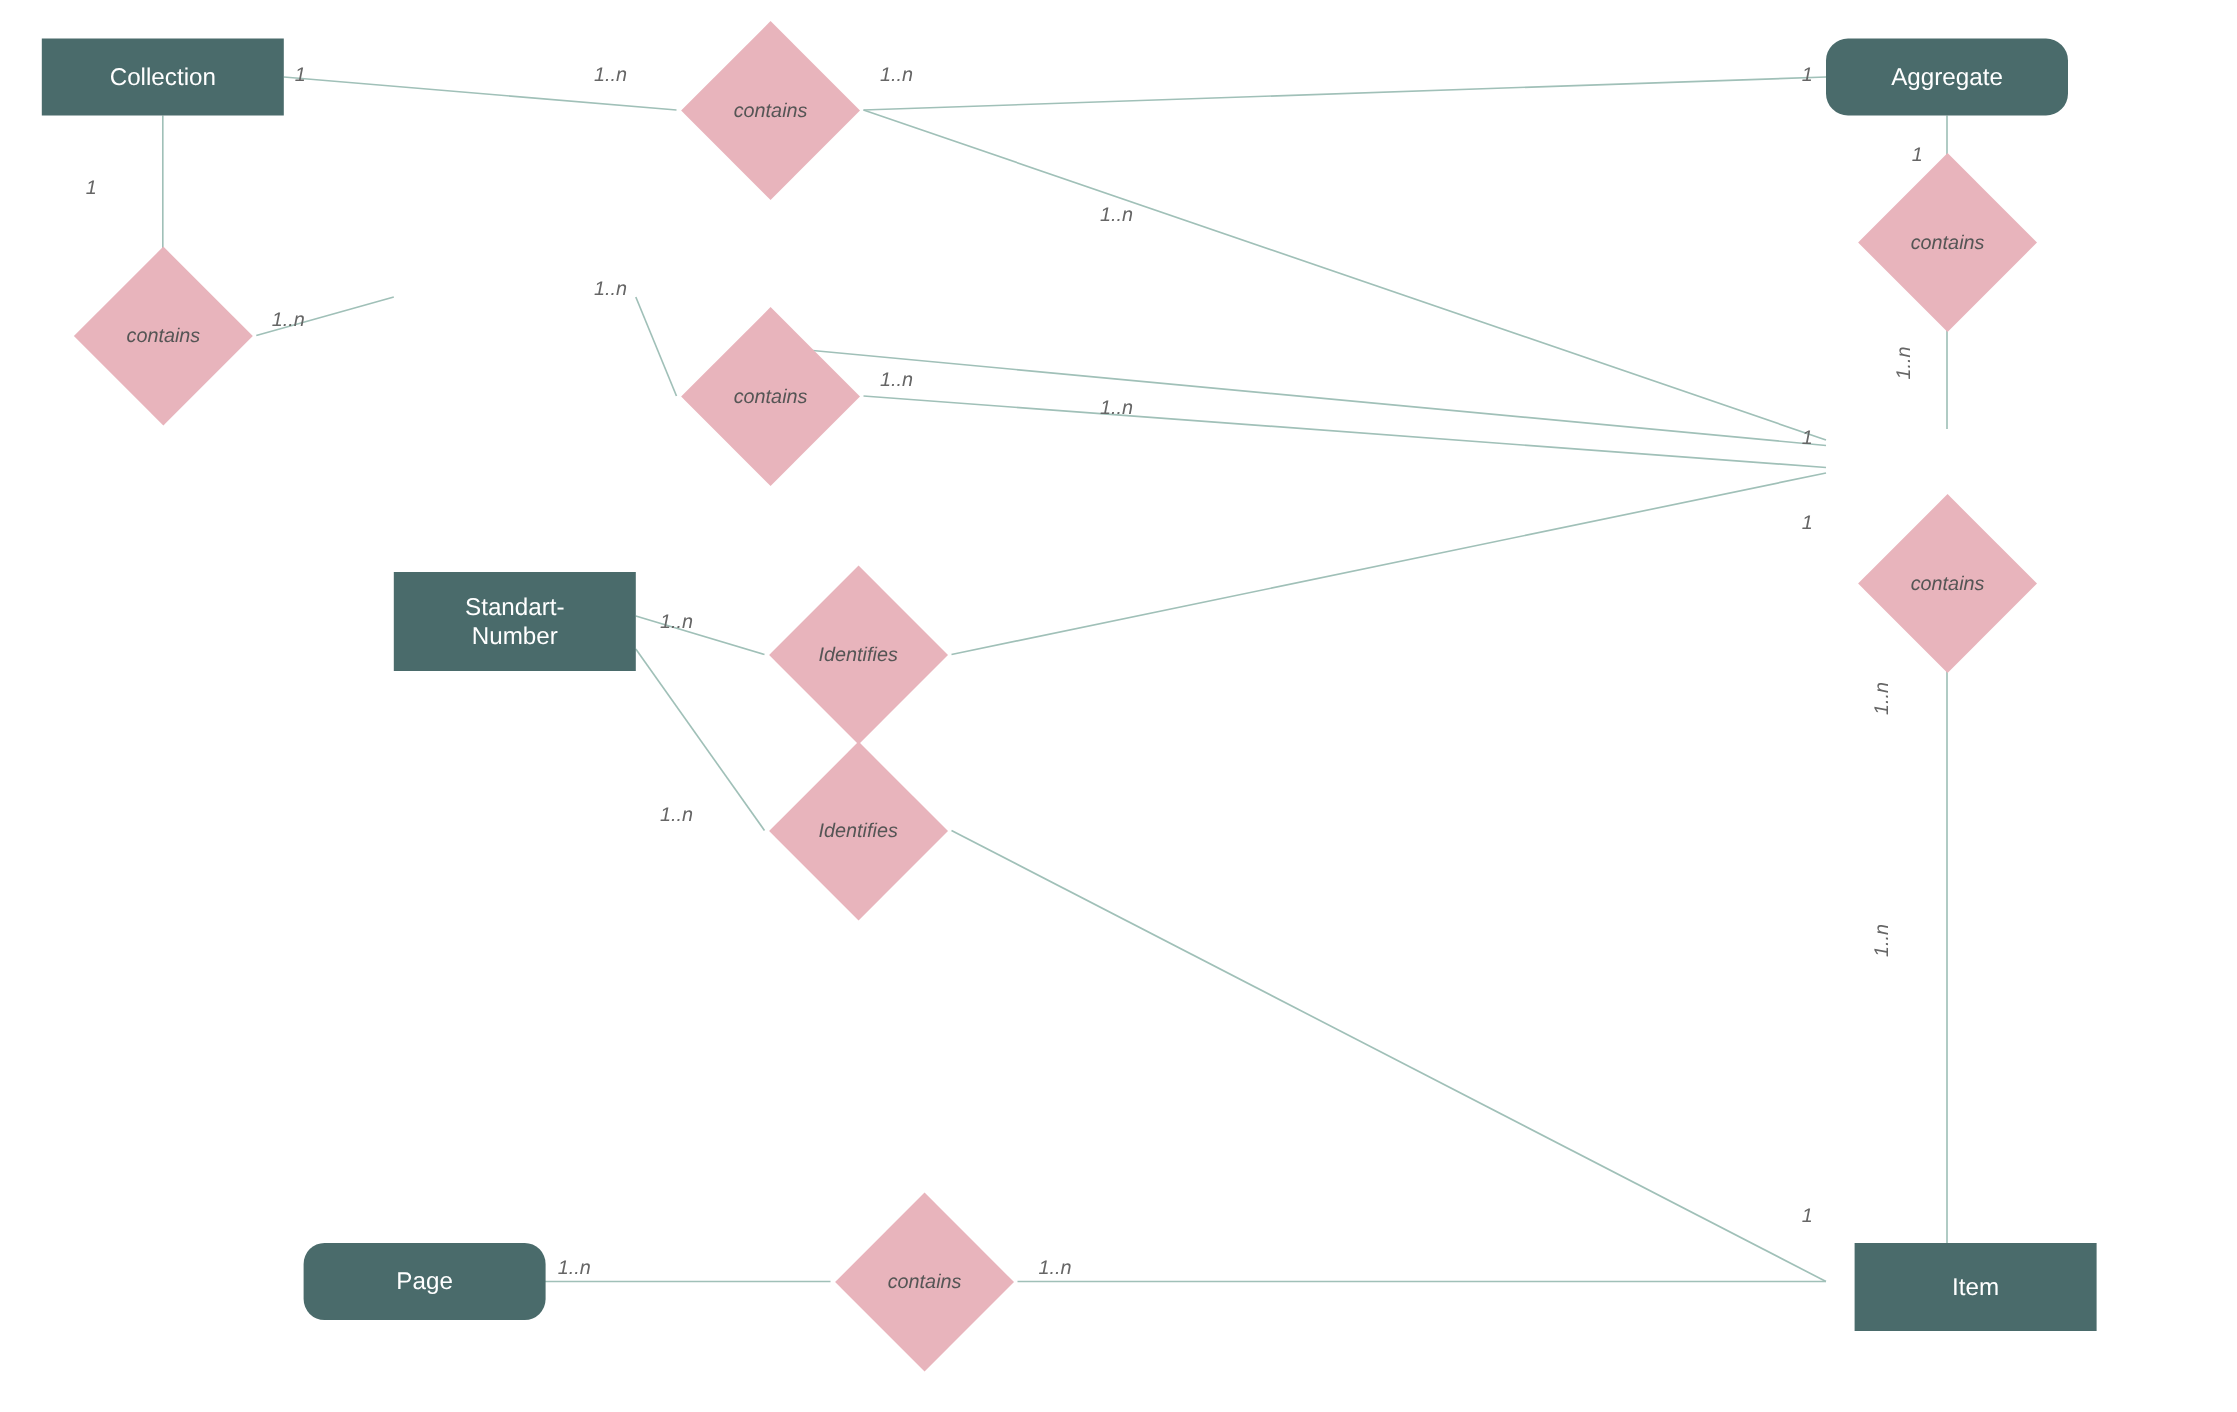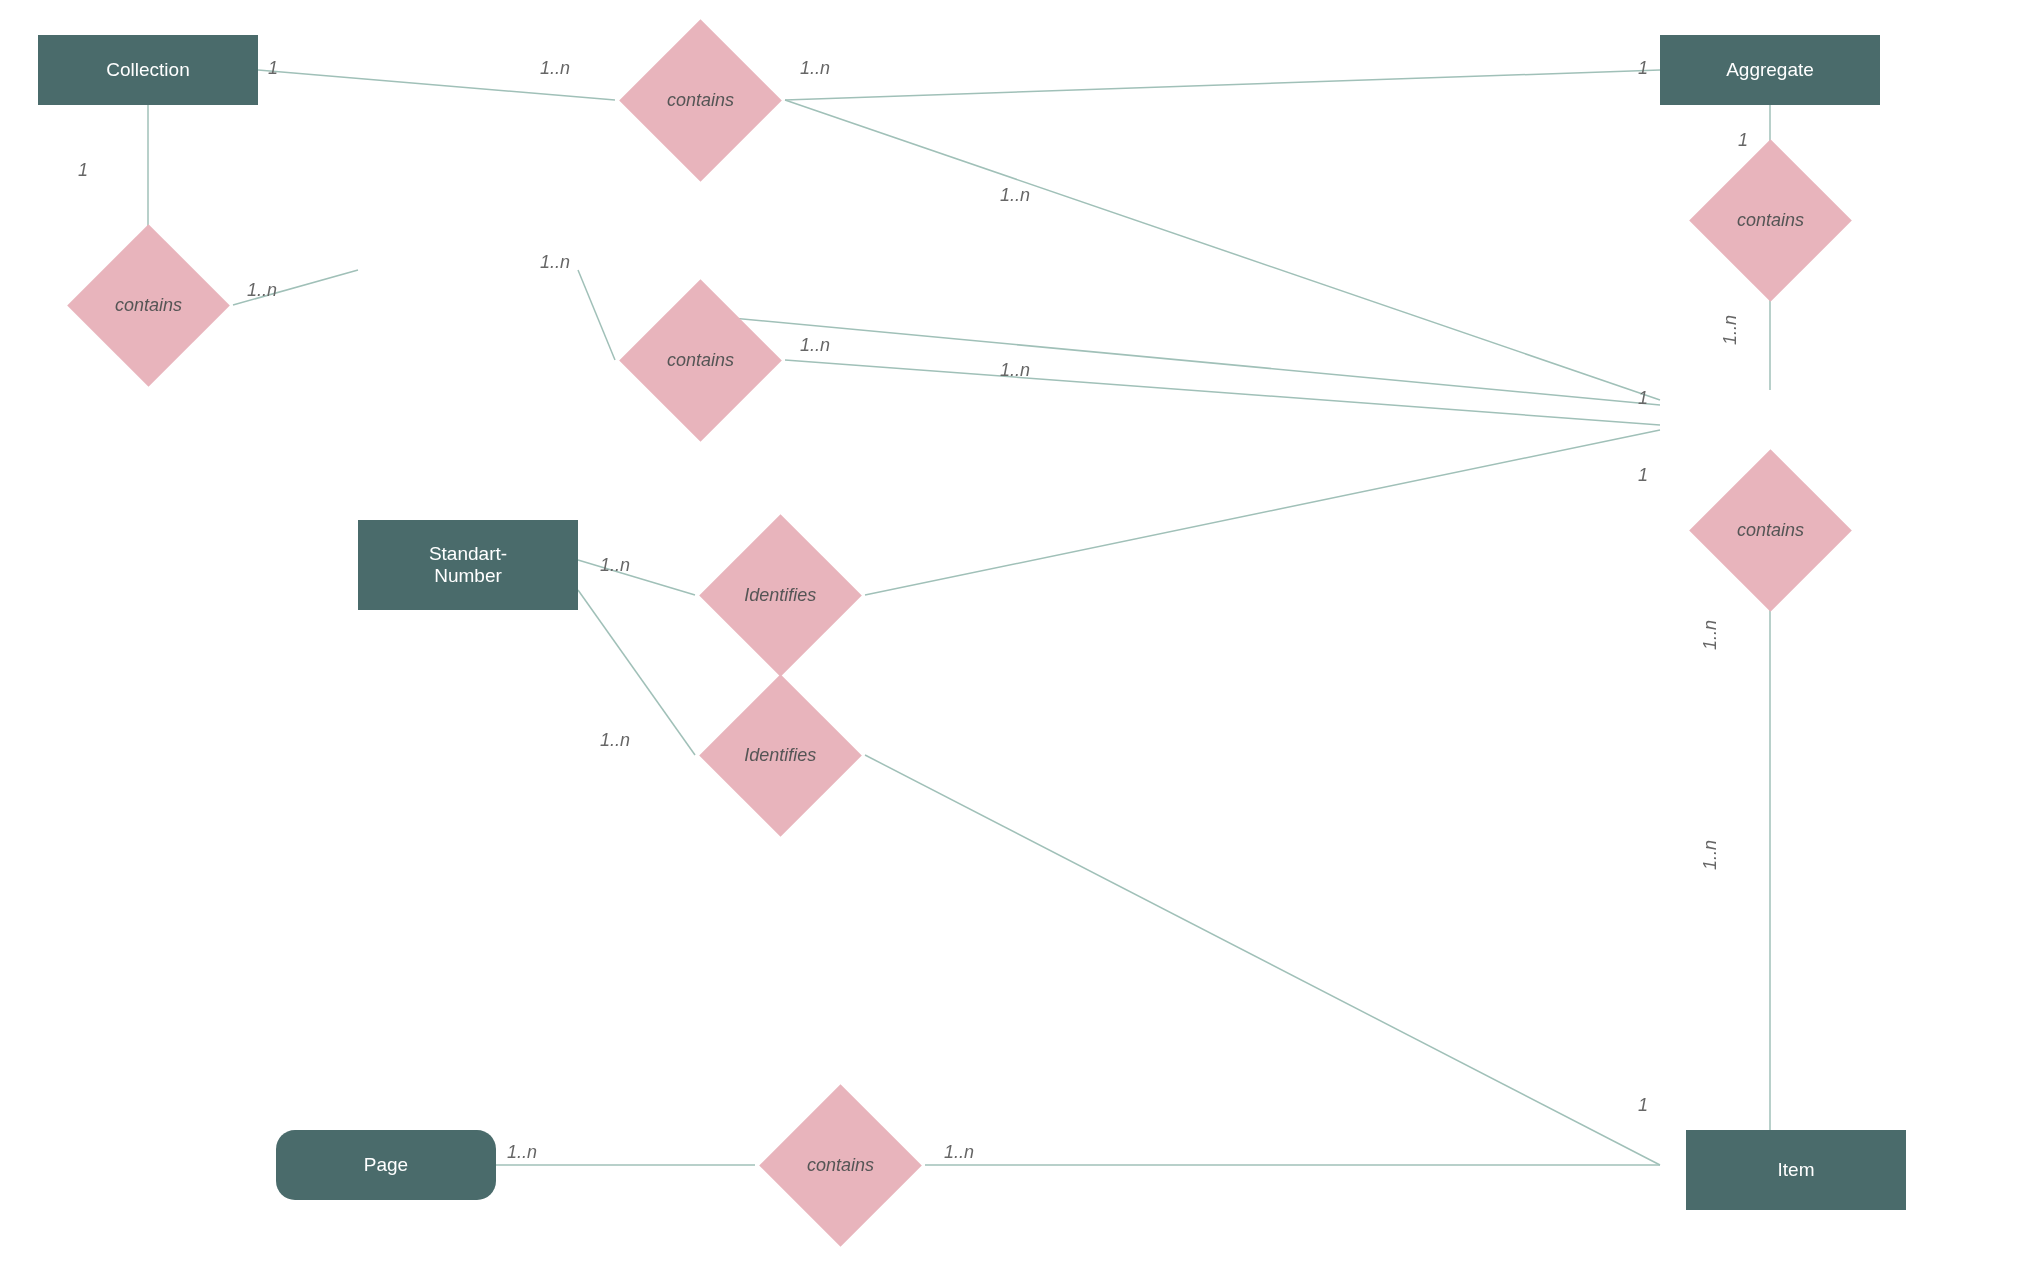--- a/index.html
+++ b/index.html
@@ -18,21 +18,21 @@
     }
     
     .entity {
       position: absolute;
       background: #4a6b6b;
       color: #ffffff;
       display: flex;
       align-items: center;
       justify-content: center;
       text-align: center;
-      font-size: 19px;
+      font-size: 22px;
       font-weight: 500;
       padding: 10px 16px;
       min-width: 160px;
     }
     
     .diamond-wrapper {
       position: absolute;
       display: flex;
       align-items: center;
       justify-content: center;
@@ -113,21 +113,21 @@
 
     <line x1="490" y1="1165" x2="755" y2="1165"></line>
 
     <line x1="925" y1="1165" x2="1660" y2="1165"></line>
   </svg>
 
   <div class="entity" style="left:38px; top:35px; width:220px; height:70px;">
     <span>Collection</span>
   </div>
 
-  <div class="entity" style="left:1660px; top:35px; width:220px; height:70px;">
+  <div class="entity" style="left:1660px; top:35px; width:220px; height:70px;border-radius:20px;">
     <span>Aggregate</span>
   </div>
 
 
 
   <div class="entity" style="left:358px; top:520px; width:220px; height:90px;">
     <span style="white-space:pre-line;">Standart-
 Number</span>
   </div>
 

